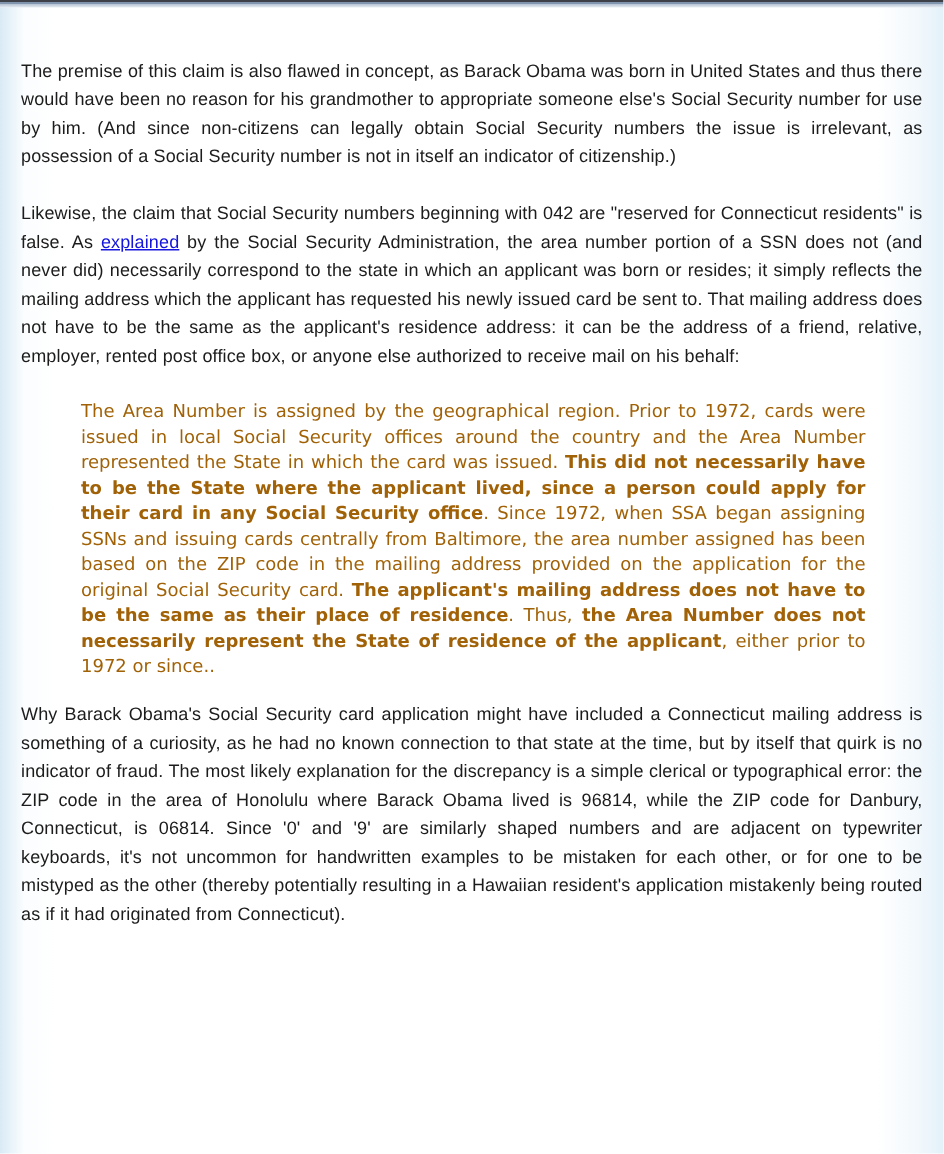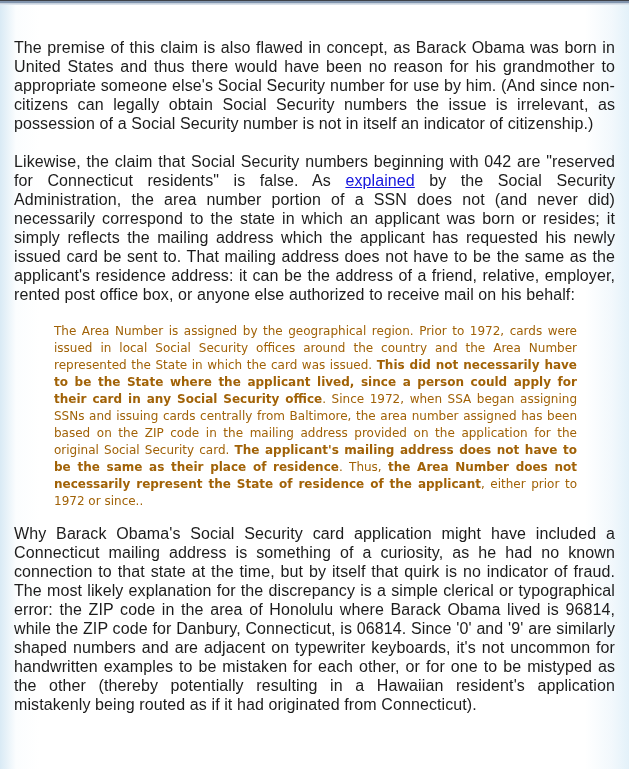--- a/index.html
+++ b/index.html
@@ -24,21 +24,21 @@
     height:5px; width:100%;
     background:linear-gradient(to bottom,
       var(--bar-dark) 0%, var(--bar-dark) 22%,
       var(--bar-blue) 22%, var(--bar-blue) 58%,
       #b9c6d5 58%, #e6ecf2 100%);
   }
   .page{
     padding:33px 14px 0 14px;
   }
   .para{
-    font-size:16px;
+    font-size:12px;
     line-height:19px;
     text-align:justify;
     margin:0 0 19px 0;
     letter-spacing:0.1px;
   }
   .quote{
     display:block;
     font-family:"DejaVu Sans", sans-serif;
     font-size:12px;
     line-height:17px;

